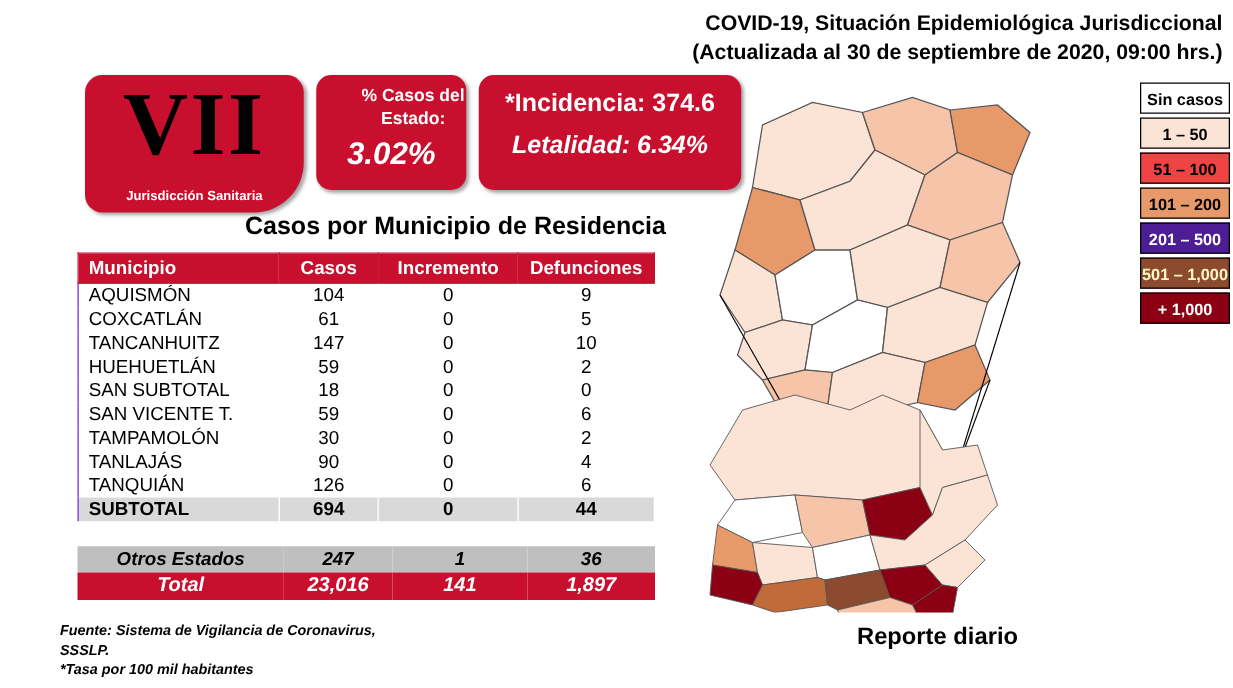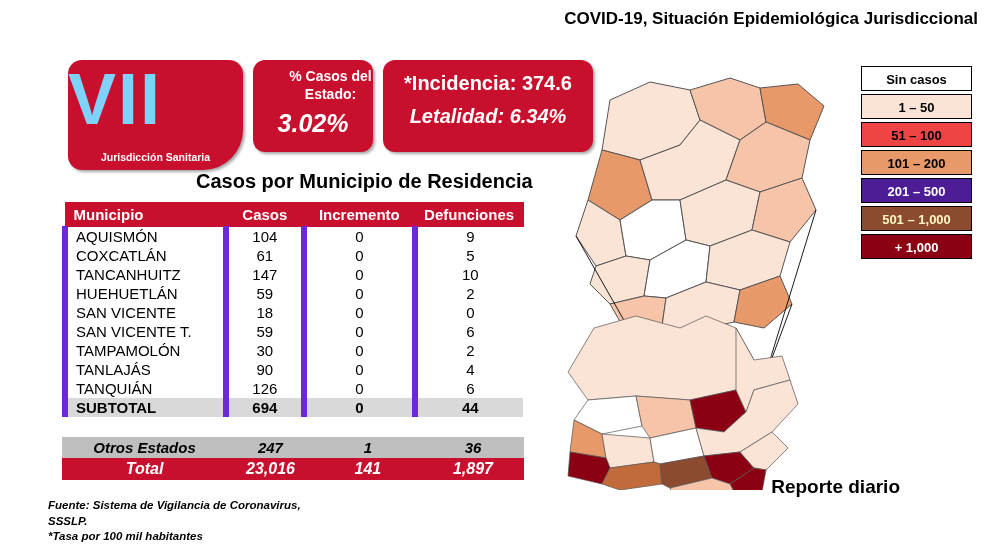--- a/index.html
+++ b/index.html
@@ -43,24 +43,25 @@
     border-radius: 14px;
     position: relative;
     box-shadow: 2px 2px 3px rgba(0,0,0,.35);
     border-bottom-right-radius: 40px;
   }
   .vii-badge .vii-text {
     position: absolute;
     top: 2px;
     left: 0;
     right: 0;
-    font-family: Liberation Sans, sans-serif;
+    text-align: center;
+    font-family: Liberation Serif, serif;
     font-size: 72px;
     font-weight: bold;
-    color: #7dd3fc;
+    color: #000000;
     letter-spacing: 2px;
     line-height: 1.05;
   }
   .vii-badge .vii-sub {
     position: absolute;
     bottom: 7px;
     left: 0;
     right: 0;
     text-align: center;
     font-size: 10.5px;
@@ -139,21 +140,21 @@
     font-size: 15px;
     padding: 3px 6px;
     text-align: center;
     border: 1px solid #c8102e;
   }
   table.casos th.mun { text-align: left; padding-left: 8px; }
   table.casos td {
     padding: 1px 6px;
     text-align: center;
     color: #000;
-    border-left: 6px solid #6d28d9;
+    border-left: 1px solid #6d28d9;
     border-right: 1px solid #ffffff;
   }
   table.casos td.mun { text-align: left; padding-left: 8px; }
   table.casos tr.body td { background: #ffffff; }
   table.casos tr.subtotal td {
     background: #d9d9d9;
     font-weight: bold;
   }
 
   table.totales {
@@ -190,23 +191,23 @@
     font-weight: bold;
     font-style: italic;
     color: #000;
     line-height: 1.35;
     width: 330px;
   }
 
   
   .legend {
     position: absolute;
-    right: 14px;
+    right: 2px;
     top: 66px;
-    width: 111px;
+    width: 72px;
   }
   .legend-item {
     height: 25px;
     line-height: 25px;
     text-align: center;
     font-size: 13px;
     font-weight: bold;
     border: 1px solid #000;
     margin-bottom: 3px;
     color: #000;
@@ -217,33 +218,34 @@
   .map-area {
     position: absolute;
     left: 540px;
     top: 60px;
     width: 330px;
     height: 430px;
   }
   .reporte {
     position: absolute;
     left: 600px;
-    top: 476px;
+    top: 499px;
     width: 300px;
-    text-align: right;
+    text-align: center;
     font-size: 19px;
     font-weight: bold;
     color: #000;
   }
 </style>
 </head>
 <body>
 
 <div class="header">
   <div>COVID-19, Situación Epidemiológica Jurisdiccional</div>
+  <div>(Actualizada al 30 de septiembre de 2020, 09:00 hrs.)</div>
 </div>
 
 <div class="badge-row">
 
   <div class="vii-badge">
     <div class="vii-text">VII</div>
     <div class="vii-sub">Jurisdicción  Sanitaria</div>
   </div>
 
   <div class="pct-badge">
@@ -288,21 +290,21 @@
       <td>0</td>
       <td>10</td>
     </tr>
     <tr class="body">
       <td class="mun">HUEHUETLÁN</td>
       <td>59</td>
       <td>0</td>
       <td>2</td>
     </tr>
     <tr class="body">
-      <td class="mun">SAN VICENTE</td>
+      <td class="mun">SAN SUBTOTAL</td>
       <td>18</td>
       <td>0</td>
       <td>0</td>
     </tr>
     <tr class="body">
       <td class="mun">SAN VICENTE T.</td>
       <td>59</td>
       <td>0</td>
       <td>6</td>
     </tr>

